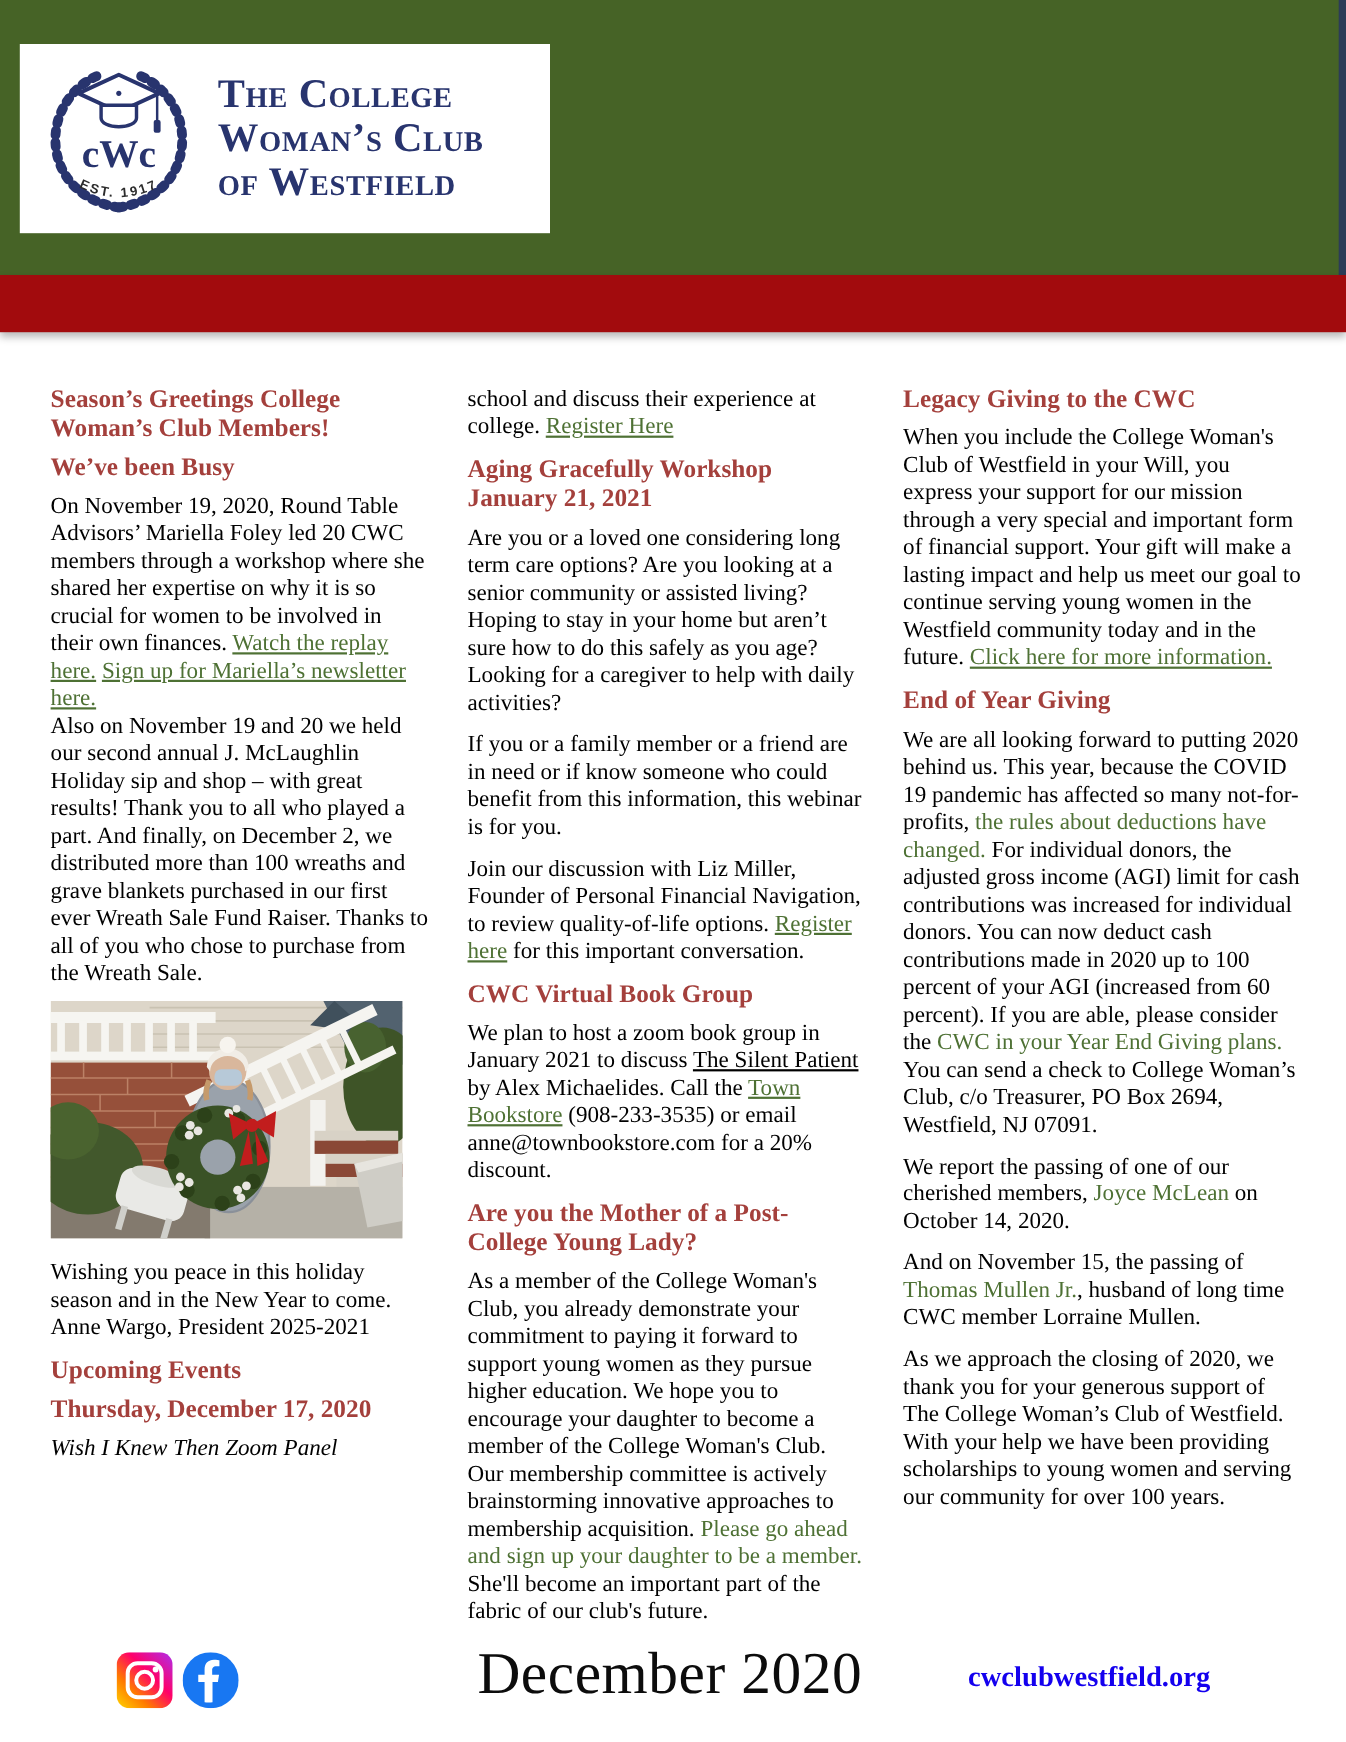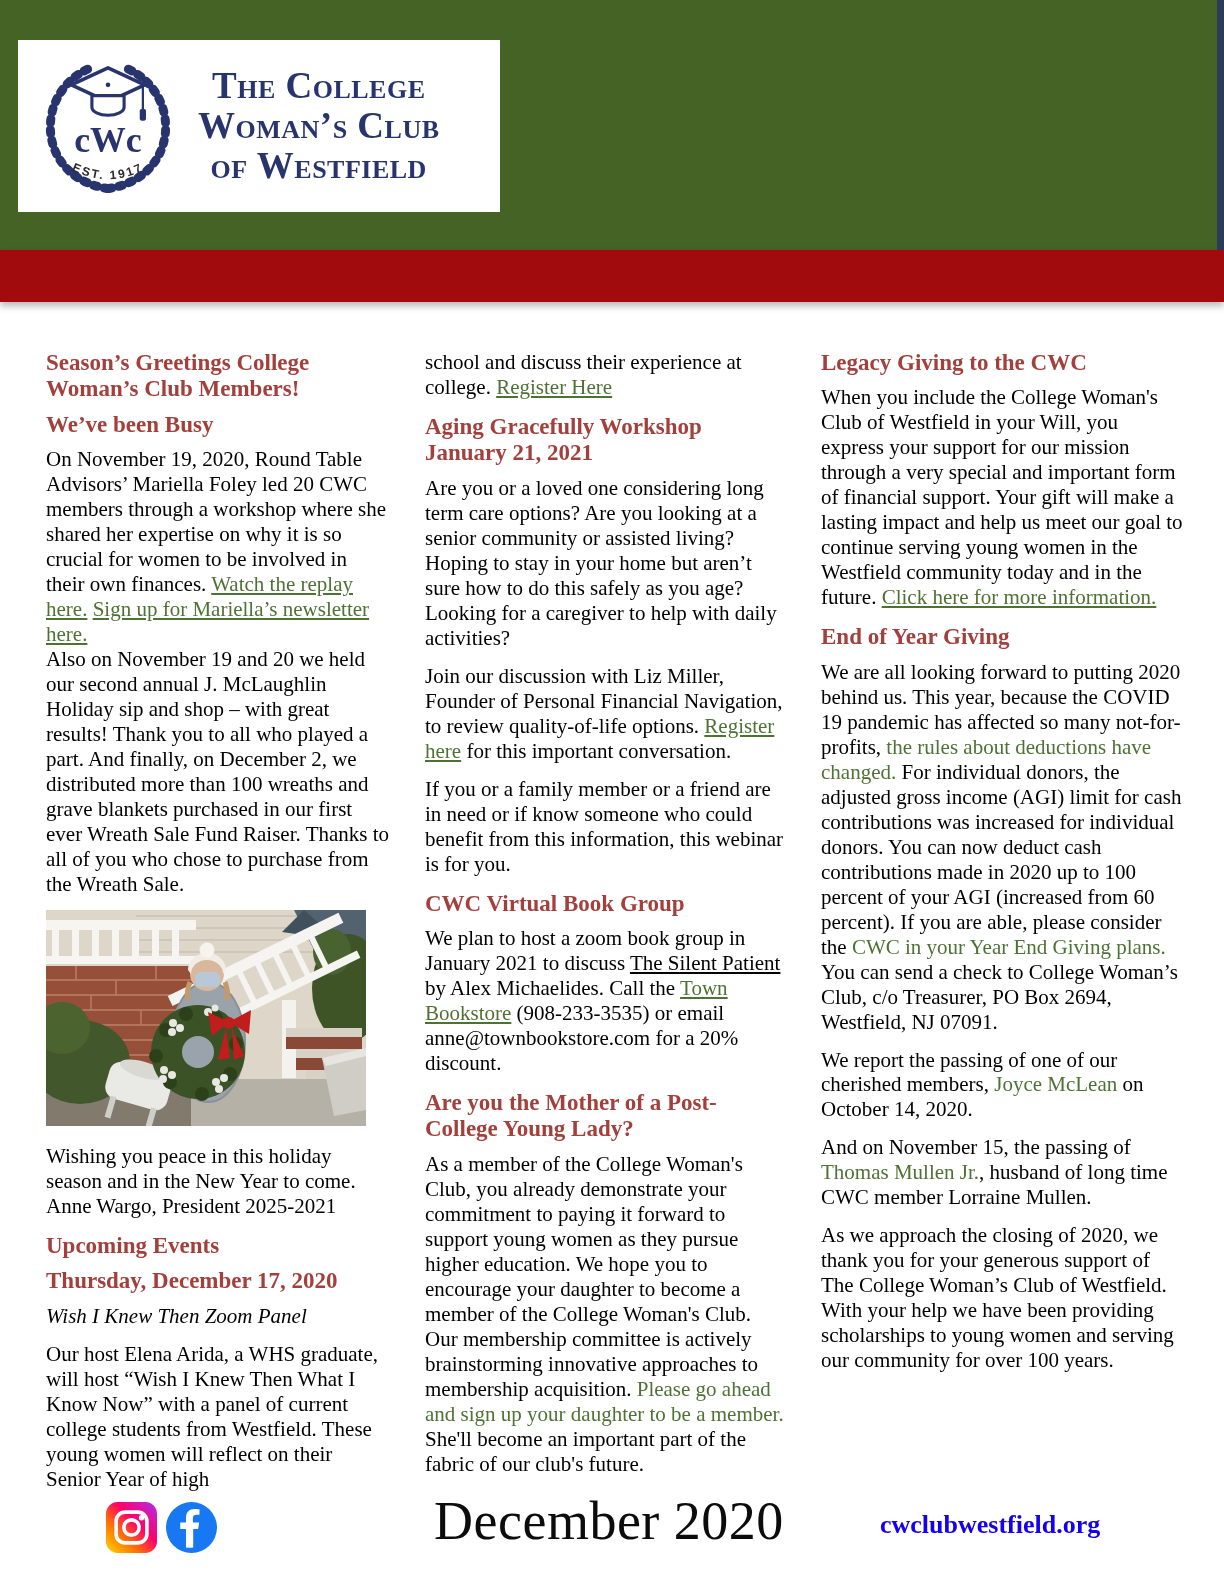--- a/index.html
+++ b/index.html
@@ -20,21 +20,20 @@
   }
   .logo-card{
     position:absolute; top:40px; left:18px; width:482px; height:172px;
     background:#fff; display:flex; align-items:center; padding:6px 10px 6px 14px;
   }
   .logo-emblem{ width:152px; height:152px; flex:0 0 auto; }
   .logo-title{
     margin-left:14px; color:var(--logo-navy,#28346E);
     font-weight:bold; font-variant:small-caps; font-size:37px; line-height:40px;
     letter-spacing:.5px;
-    text-align:center;
   }
   
   .red-banner{
     position:absolute; top:250px; left:0; width:1224px; height:52px;
     background:var(--banner-red,#A20B0D);
     box-shadow:0 4px 7px rgba(0,0,0,.28);
   }
   
   .columns{
     position:absolute; top:302px; left:0; width:1060px;
@@ -239,29 +238,28 @@
         </g>
 
         <polygon points="276,148 320,138 320,200 288,206" fill="#cfcdc6"></polygon>
         <polygon points="276,148 320,138 320,146 280,156" fill="#e7e5df"></polygon>
       </svg>
 
       <p>Wishing you peace in this holiday season and in the New Year to come. Anne Wargo, President 2025-2021</p>
       <h3>Upcoming Events</h3>
       <h3 class="sub">Thursday, December 17, 2020</h3>
       <p class="italic-line">Wish I Knew Then Zoom Panel</p>
-      <p class="tight">Our host Elena Arida, a WHS graduate, will host “Wish I Knew Then What I Know Now” with a panel of current college students from Westfield. These young women will reflect on their Senior Year of high</p>
     </section>
 
     <section class="col">
       <p><span>school and discuss their experience at college.  </span><a class="green-link">Register Here</a></p>
       <h3>Aging Gracefully Workshop January 21, 2021</h3>
       <p>Are you or a loved one considering long term care options? Are you looking at a senior community or assisted living?  Hoping to stay in your home but aren’t sure how to do this safely as you age?  Looking for a caregiver to help with daily activities?</p>
+      <p>If you or a family member or a friend are in need or if know someone who could benefit from this information, this webinar is for you.</p>
       <p><span>Join our discussion with Liz Miller, Founder of Personal Financial Navigation, to review quality-of-life options. </span><a class="green-link">Register here</a><span> for this important conversation.</span></p>
-      <p>If you or a family member or a friend are in need or if know someone who could benefit from this information, this webinar is for you.</p>
       <h3>CWC Virtual Book Group</h3>
       <p><span>We plan to host a zoom book group in January 2021 to discuss </span><span class="u-black">The Silent Patient</span><span> by Alex Michaelides. Call the </span><a class="green-link">Town Bookstore</a><span> (908-233-3535) or email anne@townbookstore.com for a 20% discount.</span></p>
       <h3>Are you the Mother of a Post-College Young Lady?</h3>
       <p><span>As a member of the College Woman's Club, you already demonstrate your commitment to paying it forward to support young women as they pursue higher education.  We hope you to encourage your daughter to become a member of the College Woman's Club.  Our membership committee is actively brainstorming innovative approaches to membership acquisition.  </span><span class="green-text">Please go ahead and sign up your daughter to be a member.</span><span>  She'll become an important part of the fabric of our club's future.</span></p>
     </section>
 
     <section class="col">
       <h3>Legacy Giving to the CWC</h3>
       <p><span>When you include the College Woman's Club of Westfield in your Will, you express your support for our mission through a very special and important form of financial support. Your gift will make a lasting impact and help us meet our goal to continue serving young women in the Westfield community today and in the future. </span><a class="green-link">Click here for more information.</a></p>
       <h3>End of Year Giving</h3>

